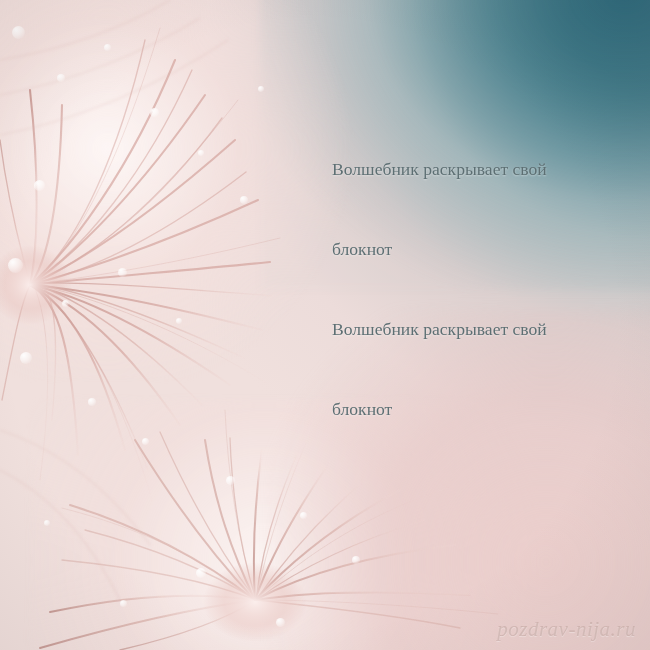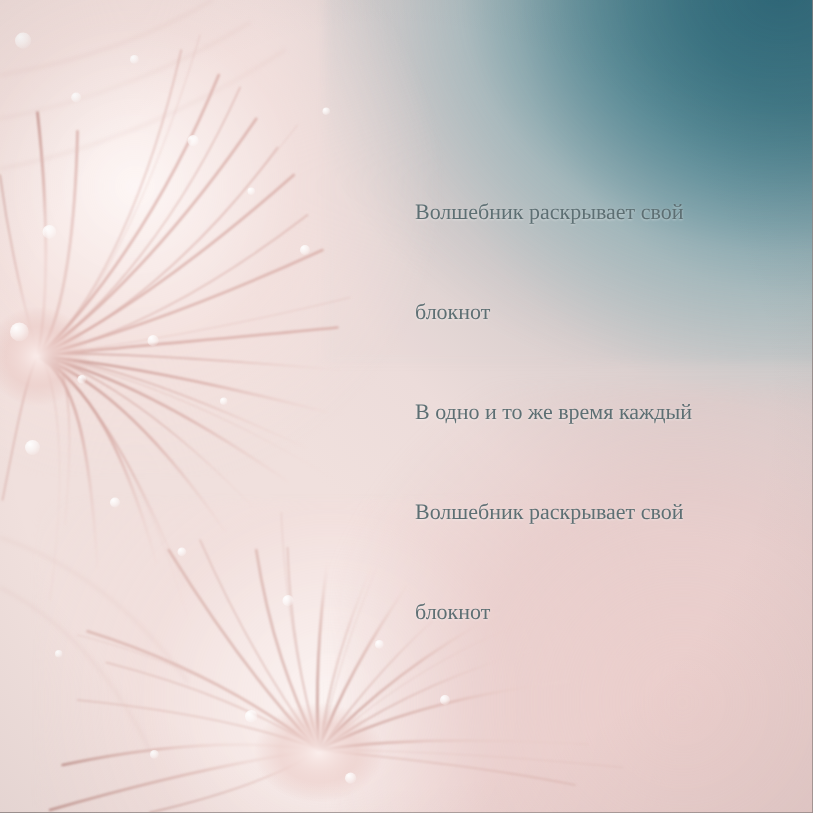--- a/index.html
+++ b/index.html
@@ -237,22 +237,22 @@
   <div class="dew" style="left:276px; top:618px; width:9px;  height:9px;"></div>
   <div class="dew" style="left:44px;  top:520px; width:6px;  height:6px;"></div>
   <div class="dew" style="left:258px; top:86px;  width:6px;  height:6px;"></div>
 
   <div class="bg-vignette"></div>
 
   <div class="poem">
     <p class="stanza">
       <span class="line">Волшебник раскрывает свой</span>
       <span class="line">блокнот</span>
-      <span class="line">В одно и то же время каждый</span>
       <span class="line">Волшебник раскрывает свой</span>
       <span class="line">блокнот</span>
       
       
     </p>
     
   </div>
 
+  <div class="watermark">pozdrav-nija.ru</div>
 </div>
 
 </body></html>

